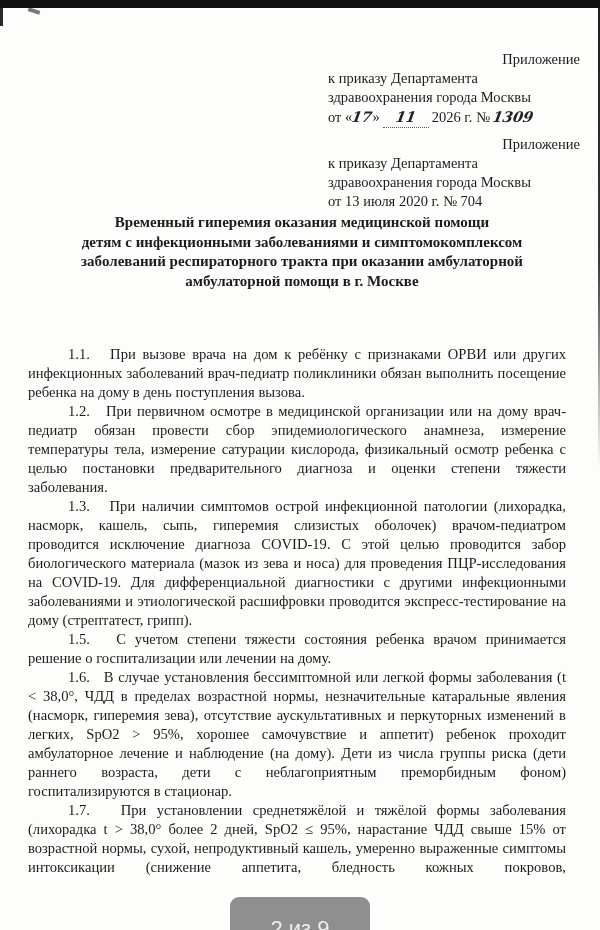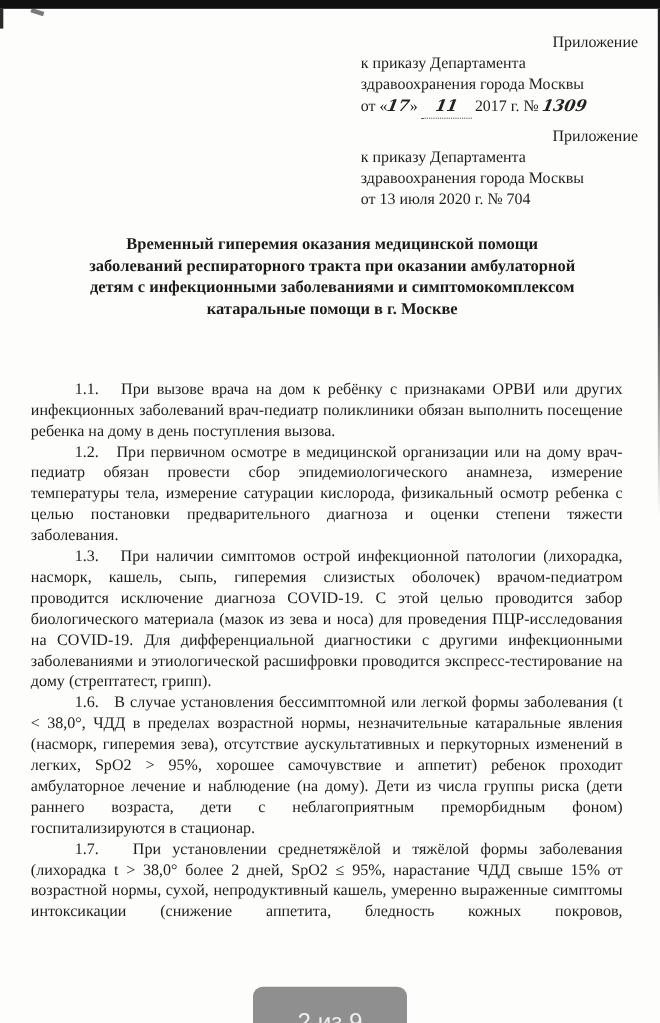--- a/index.html
+++ b/index.html
@@ -28,21 +28,21 @@
   }
   .scan-right-edge {
     position:absolute; top:8px; right:0; width:2px; height:460px;
     background:linear-gradient(#1d1d1d 0%, #3a3a3a 55%, rgba(60,60,60,0) 100%);
   }
   
   .appendix {
     position:absolute; right:16px; width:256px;
     font-size:14.5px; line-height:19px; text-align:left;
   }
-  .appendix .first-line { text-align:right; padding-right:4px; }
+  .appendix .first-line { text-align:right; padding-right:4px;margin-top:20px; }
   .appendix-1 { top:30px; }
   .appendix-2 { top:115px; }
   .handwritten {
     display:inline-block;
     font-style:italic; font-weight:bold;
     font-family:"DejaVu Serif",serif;
     transform:skewX(-10deg);
     color:#222;
   }
   .dotted-blank {
@@ -87,42 +87,43 @@
 
   <div class="scan-top-bar"></div>
   <div class="scan-left-tick"></div>
   <div class="scan-smudge"></div>
   <div class="scan-right-edge"></div>
 
   <div class="appendix appendix-1">
     <div class="first-line">Приложение</div>
     <div>к приказу Департамента</div>
     <div>здравоохранения города Москвы</div>
-    <div><span>от «</span><span class="handwritten">17</span><span>»</span><span class="dotted-blank"><span class="handwritten">11</span></span><span>2017 г. №</span> <span class="handwritten">1309</span></div>
+    <div><span>от «</span><span class="handwritten">17</span><span>»</span><span class="dotted-blank"><span class="handwritten">11</span></span><span>2026 г. №</span> <span class="handwritten">1309</span></div>
   </div>
 
   <div class="appendix appendix-2">
     <div class="first-line">Приложение</div>
     <div>к приказу Департамента</div>
     <div>здравоохранения города Москвы</div>
     <div>от 13 июля 2020 г. № 704</div>
   </div>
 
   <div class="doc-title">
     <div>Временный гиперемия оказания медицинской помощи</div>
+    <div>детям с инфекционными заболеваниями и симптомокомплексом</div>
     <div>заболеваний респираторного тракта при оказании амбулаторной</div>
-    <div>детям с инфекционными заболеваниями и симптомокомплексом</div>
-    <div>катаральные помощи в г. Москве</div>
+    <div>амбулаторной помощи в г. Москве</div>
   </div>
 
 
   <div class="body-text">
     <p>1.1.&nbsp;&nbsp;&nbsp;При вызове врача на дом к ребёнку с признаками ОРВИ или других инфекционных заболеваний врач-педиатр поликлиники обязан выполнить посещение ребенка на дому в день поступления вызова.</p>
     <p>1.2.&nbsp;&nbsp;&nbsp;При первичном осмотре в медицинской организации или на дому врач-педиатр обязан провести сбор эпидемиологического анамнеза, измерение температуры тела, измерение сатурации кислорода, физикальный осмотр ребенка с целью постановки предварительного диагноза и оценки степени тяжести заболевания.</p>
     <p>1.3.&nbsp;&nbsp;&nbsp;При наличии симптомов острой инфекционной патологии (лихорадка, насморк, кашель, сыпь, гиперемия слизистых оболочек) врачом-педиатром проводится исключение диагноза COVID-19. С этой целью проводится забор биологического материала (мазок из зева и носа) для проведения ПЦР-исследования на COVID-19. Для дифференциальной диагностики с другими инфекционными заболеваниями и этиологической расшифровки проводится экспресс-тестирование на дому (стрептатест, грипп).</p>
+    <p>1.5.&nbsp;&nbsp;&nbsp;С учетом степени тяжести состояния ребенка врачом принимается решение о госпитализации или лечении на дому.</p>
     <p>1.6.&nbsp;&nbsp;&nbsp;В случае установления бессимптомной или легкой формы заболевания (t &lt; 38,0°, ЧДД в пределах возрастной нормы, незначительные катаральные явления (насморк, гиперемия зева), отсутствие аускультативных и перкуторных изменений в легких, SpO2 &gt; 95%, хорошее самочувствие и аппетит) ребенок проходит амбулаторное лечение и наблюдение (на дому). Дети из числа группы риска (дети раннего возраста, дети с неблагоприятным преморбидным фоном) госпитализируются в стационар.</p>
     <p class="cutoff">1.7.&nbsp;&nbsp;&nbsp;При установлении среднетяжёлой и тяжёлой формы заболевания (лихорадка t &gt; 38,0° более 2 дней, SpO2 ≤ 95%, нарастание ЧДД свыше 15% от возрастной нормы, сухой, непродуктивный кашель, умеренно выраженные симптомы интоксикации (снижение аппетита, бледность кожных покровов,</p>
   </div>
 
   <div class="page-pill">
     <span>2 из 9</span>
   </div>
 
 </div>
 

